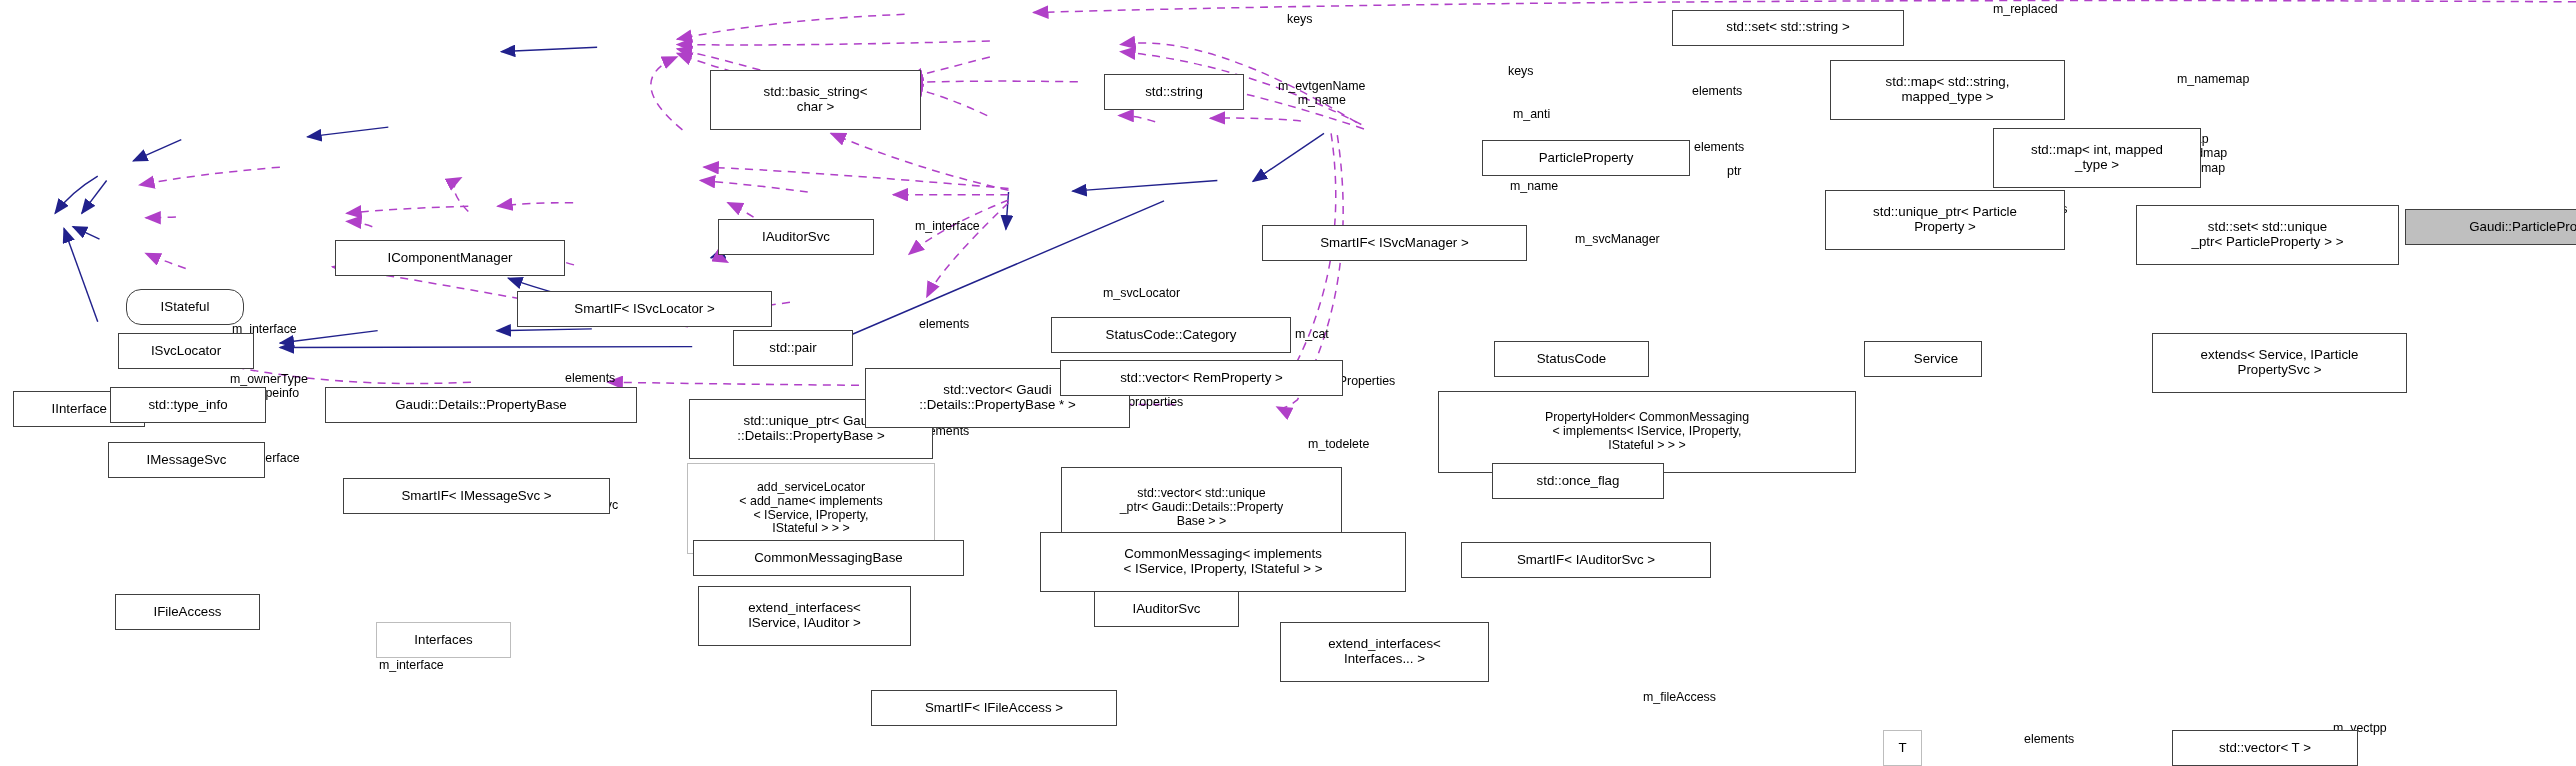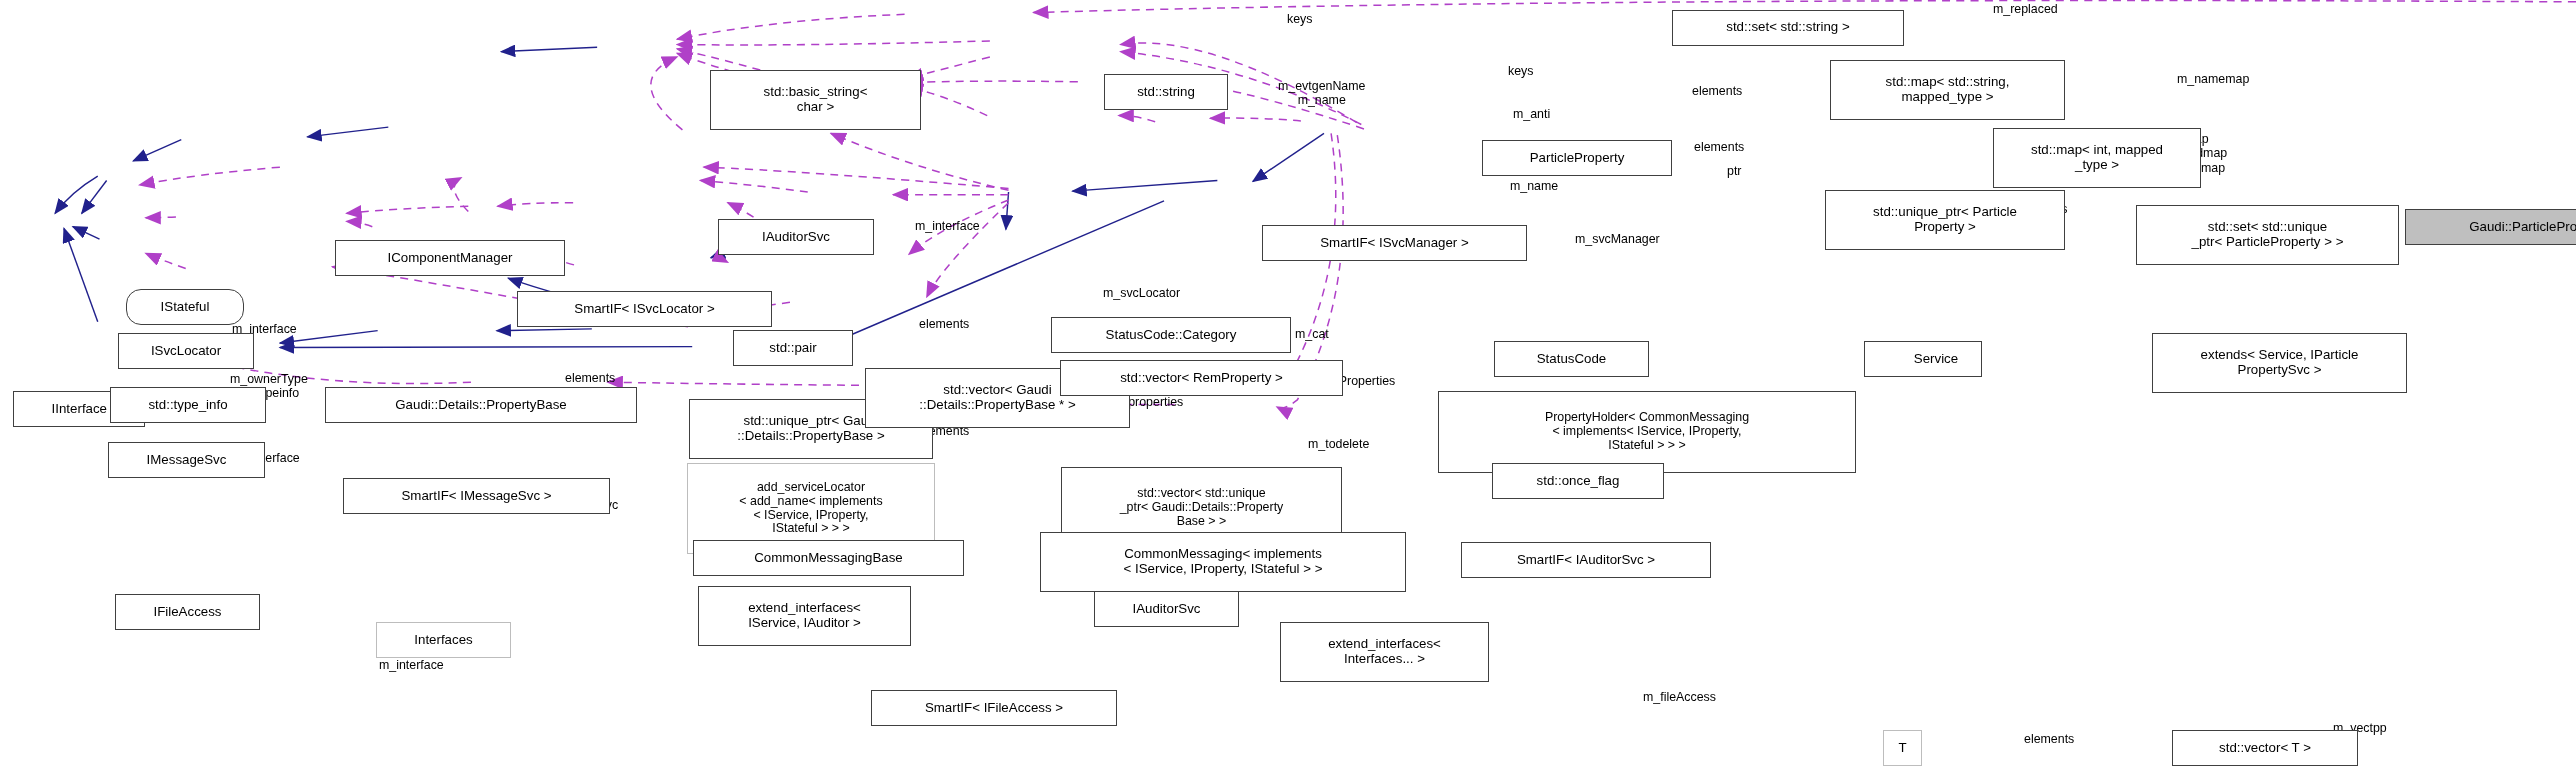--- a/index.html
+++ b/index.html
@@ -150,32 +150,32 @@
       <div class="node faint" style="left: 687px; top: 463px; width: 248px; height: 91px; font-size: 12.4px;">add_serviceLocator
 &lt; add_name&lt; implements
 &lt; IService, IProperty,
 IStateful &gt; &gt; &gt;</div>
       <div class="node" style="left: 693px; top: 540px; width: 271px; height: 36px; font-size: 13.3px;">CommonMessagingBase</div>
       <div class="node" style="left: 698px; top: 586px; width: 213px; height: 60px; font-size: 13.3px;">extend_interfaces&lt;
 IService, IAuditor &gt;</div>
       <div class="node" style="left: 871px; top: 690px; width: 246px; height: 36px; font-size: 13.3px;">SmartIF&lt; IFileAccess &gt;</div>
       <div class="node" style="left: 865px; top: 368px; width: 265px; height: 60px; font-size: 13.3px;">std::vector&lt; Gaudi
 ::Details::PropertyBase * &gt;</div>
-      <div class="node" style="left: 1104px; top: 74px; width: 124px; height: 36px; font-size: 13.3px;">std::string</div>
+      <div class="node" style="left: 1104px; top: 74px; width: 140px; height: 36px; font-size: 13.3px;">std::string</div>
       <div class="node" style="left: 1051px; top: 317px; width: 240px; height: 36px; font-size: 13.3px;">StatusCode::Category</div>
       <div class="node" style="left: 1060px; top: 360px; width: 283px; height: 36px; font-size: 13.3px;">std::vector&lt; RemProperty &gt;</div>
       <div class="node" style="left: 1061px; top: 467px; width: 281px; height: 82px; font-size: 12.4px;">std::vector&lt; std::unique
 _ptr&lt; Gaudi::Details::Property
 Base &gt; &gt;</div>
       <div class="node" style="left: 1040px; top: 532px; width: 366px; height: 60px; font-size: 13.3px;">CommonMessaging&lt; implements
 &lt; IService, IProperty, IStateful &gt; &gt;</div>
       <div class="node" style="left: 1094px; top: 591px; width: 145px; height: 36px; font-size: 13.3px;">IAuditorSvc</div>
       <div class="node" style="left: 1280px; top: 622px; width: 209px; height: 60px; font-size: 13.3px;">extend_interfaces&lt;
 Interfaces... &gt;</div>
-      <div class="node" style="left: 1482px; top: 140px; width: 190px; height: 36px; font-size: 13.3px;">ParticleProperty</div>
+      <div class="node" style="left: 1482px; top: 140px; width: 208px; height: 36px; font-size: 13.3px;">ParticleProperty</div>
       <div class="node" style="left: 1262px; top: 225px; width: 265px; height: 36px; font-size: 13.3px;">SmartIF&lt; ISvcManager &gt;</div>
       <div class="node" style="left: 1494px; top: 341px; width: 155px; height: 36px; font-size: 13.3px;">StatusCode</div>
       <div class="node" style="left: 1438px; top: 391px; width: 418px; height: 82px; font-size: 12.4px;">PropertyHolder&lt; CommonMessaging
 &lt; implements&lt; IService, IProperty,
 IStateful &gt; &gt; &gt;</div>
       <div class="node" style="left: 1492px; top: 463px; width: 172px; height: 36px; font-size: 13.3px;">std::once_flag</div>
       <div class="node" style="left: 1461px; top: 542px; width: 250px; height: 36px; font-size: 13.3px;">SmartIF&lt; IAuditorSvc &gt;</div>
       <div class="node" style="left: 1864px; top: 341px; width: 118px; height: 36px; font-size: 13.3px; padding-left: 26px;">Service</div>
       <div class="node" style="left: 1825px; top: 190px; width: 240px; height: 60px; font-size: 13.3px;">std::unique_ptr&lt; Particle
 Property &gt;</div>

